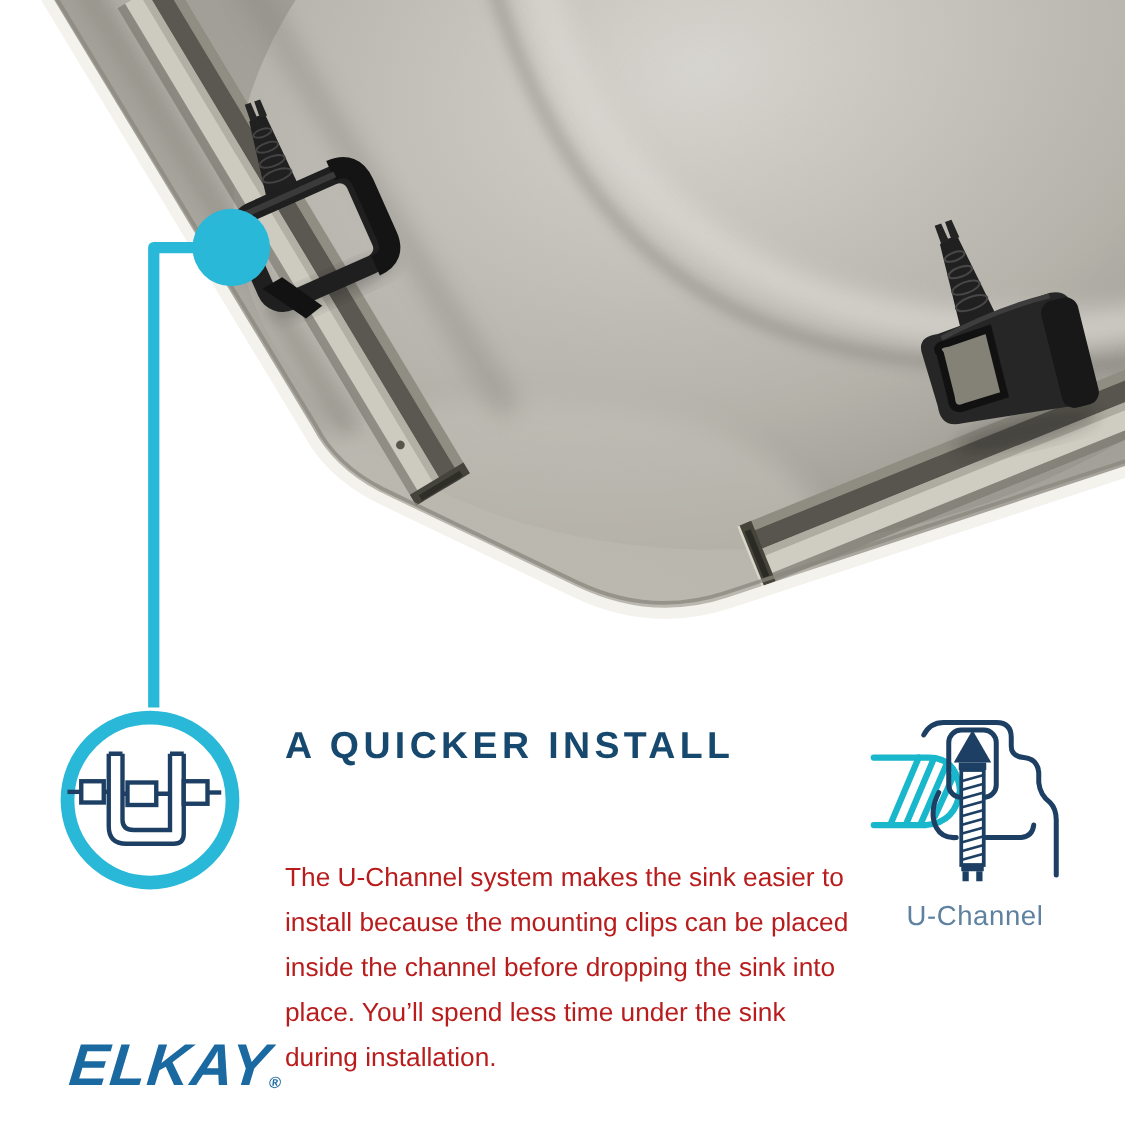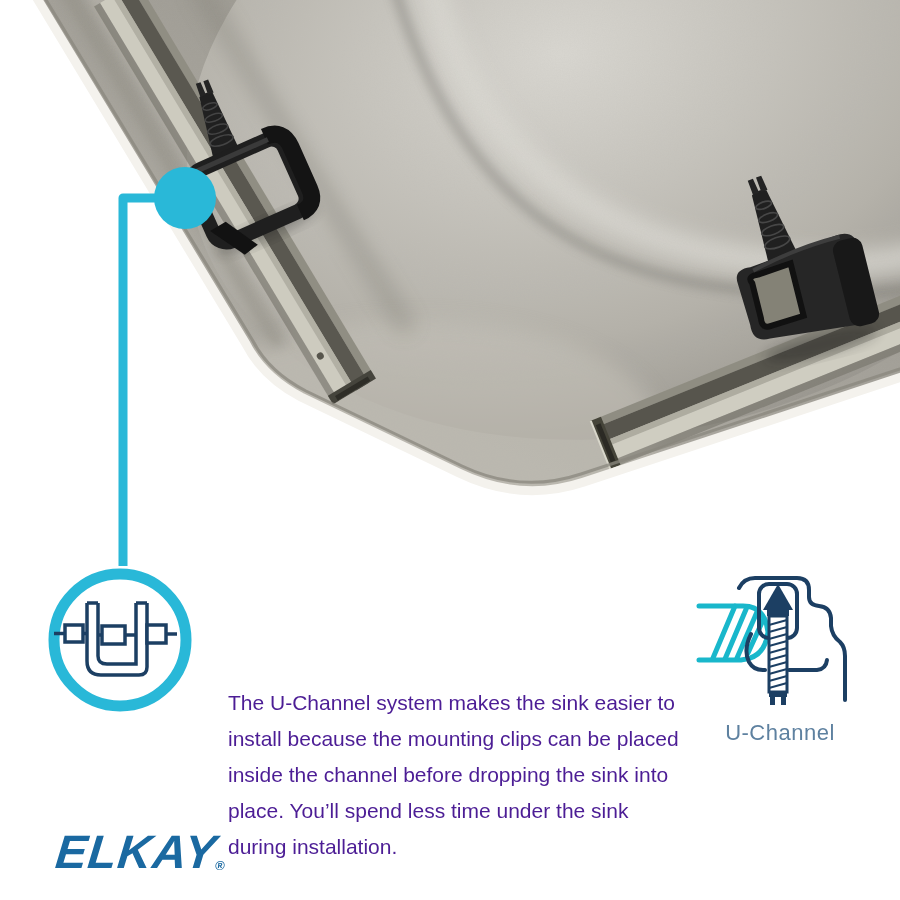--- a/index.html
+++ b/index.html
@@ -12,21 +12,21 @@
 
   
   .headline{
     left:228px;top:576px;width:470px;
     color:#17496F;font-size:30px;font-weight:800;
     letter-spacing:3.5px;line-height:42px;
   }
   
   .body-copy{
     left:228px;top:664px;width:462px;
-    color:#4c1d95;font-size:21px;line-height:36px;font-weight:400;
+    color:#b91c1c;font-size:21px;line-height:36px;font-weight:400;
   }
   
   .feature-label{
     left:675px;top:720px;width:210px;text-align:center;
     color:#5E81A0;font-size:22px;letter-spacing:0.5px;
   }
   
   .brand{
     left:56px;top:824px;color:#1A69A1;
     font-size:47px;font-weight:700;font-style:italic;
@@ -159,20 +159,21 @@
     <path d="M 54,39 V 92 Q 54,100 63,100 H 92 V 39" fill="none"></path>
     <path d="M 43,39 H 54 M 92,39 H 103" fill="none"></path>
     <rect x="58" y="62" width="23" height="18"></rect>
     <path d="M 54,71 H 58 M 81,71 H 92" fill="none"></path>
     <rect x="103" y="61" width="19" height="18"></rect>
     <path d="M 122,70 H 133" fill="none"></path>
   </g>
 </svg>
 
 <div class="abs headline">
+  <div>A QUICKER INSTALL</div>
 </div>
 
 <p class="abs body-copy">The U-Channel system makes the sink easier to install because the mounting clips can be placed inside the channel before dropping the sink into place. You’ll spend less time under the sink during installation.</p>
 
 <svg class="abs" style="left:693px;top:572px;" width="175" height="145" viewBox="0 0 175 145">
 
   <g stroke="#19B7CB" stroke-width="5" fill="none" stroke-linecap="round">
     <path d="M 6,34 H 50 Q 72,34 75,60 Q 72,86 48,88 H 6"></path>
     <path d="M 20,86 L 42,34"></path>
     <path d="M 32,87 L 54,35"></path>

